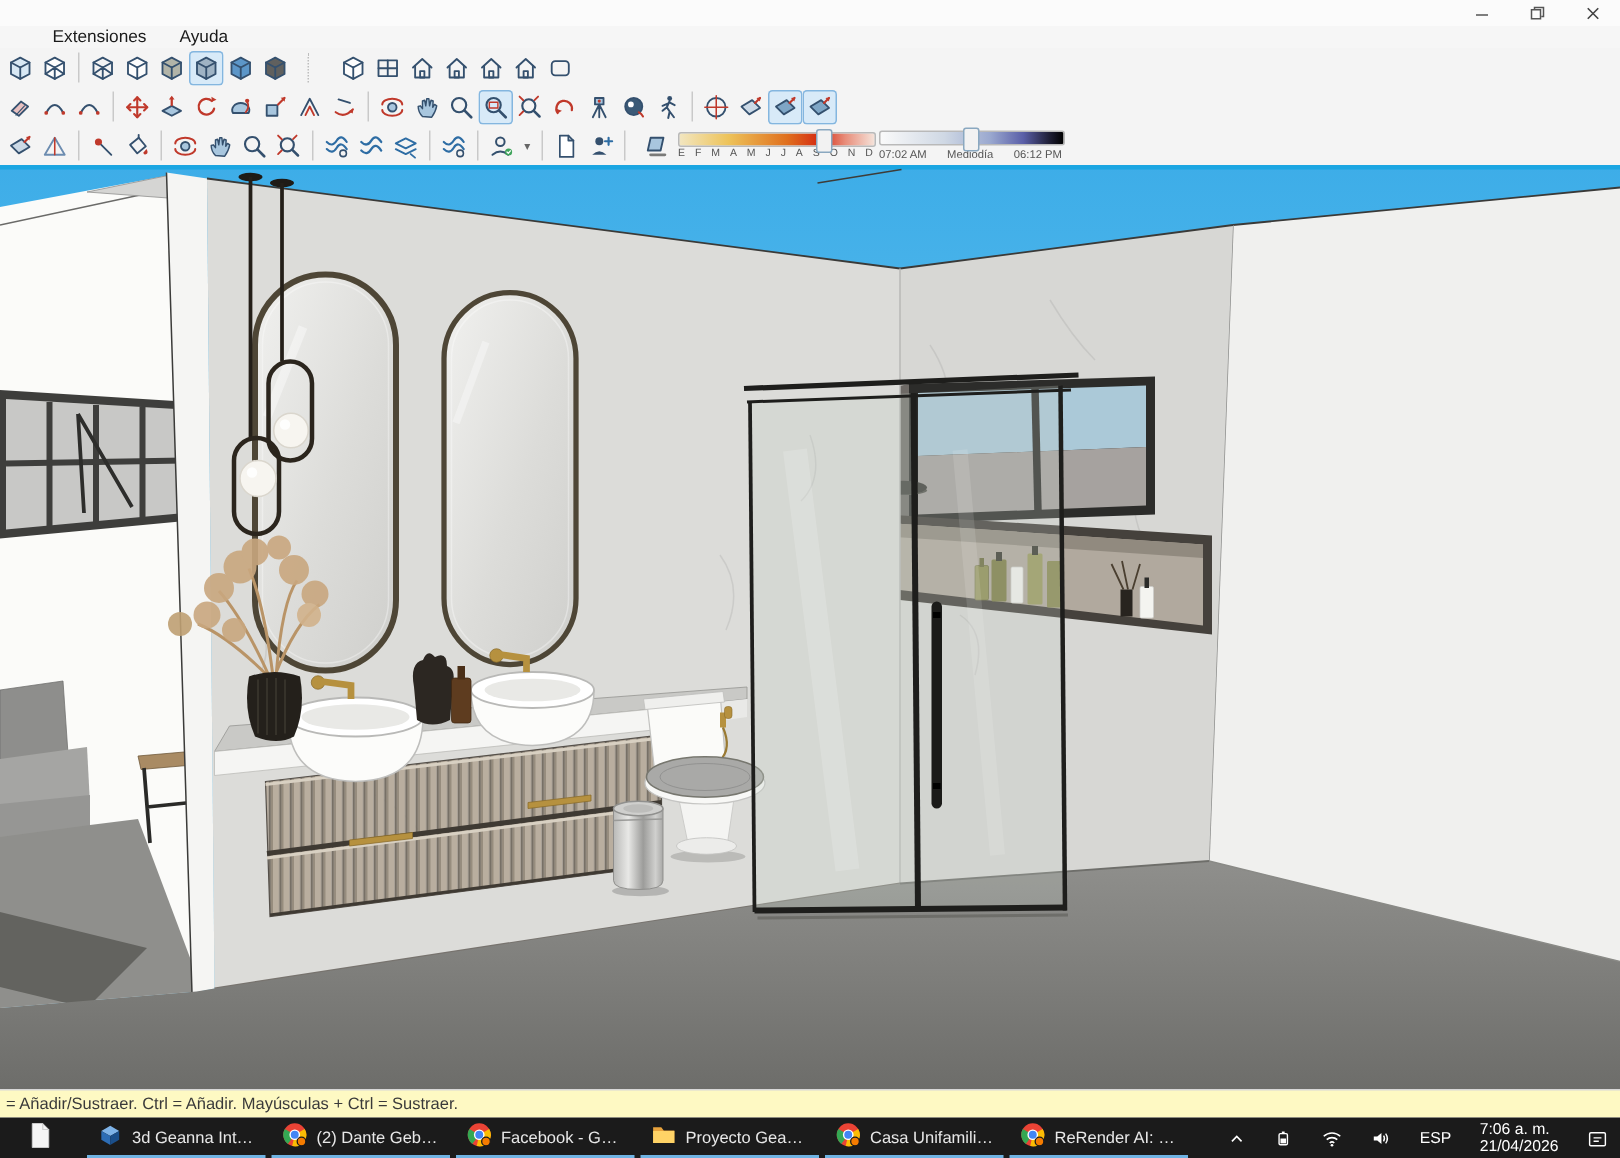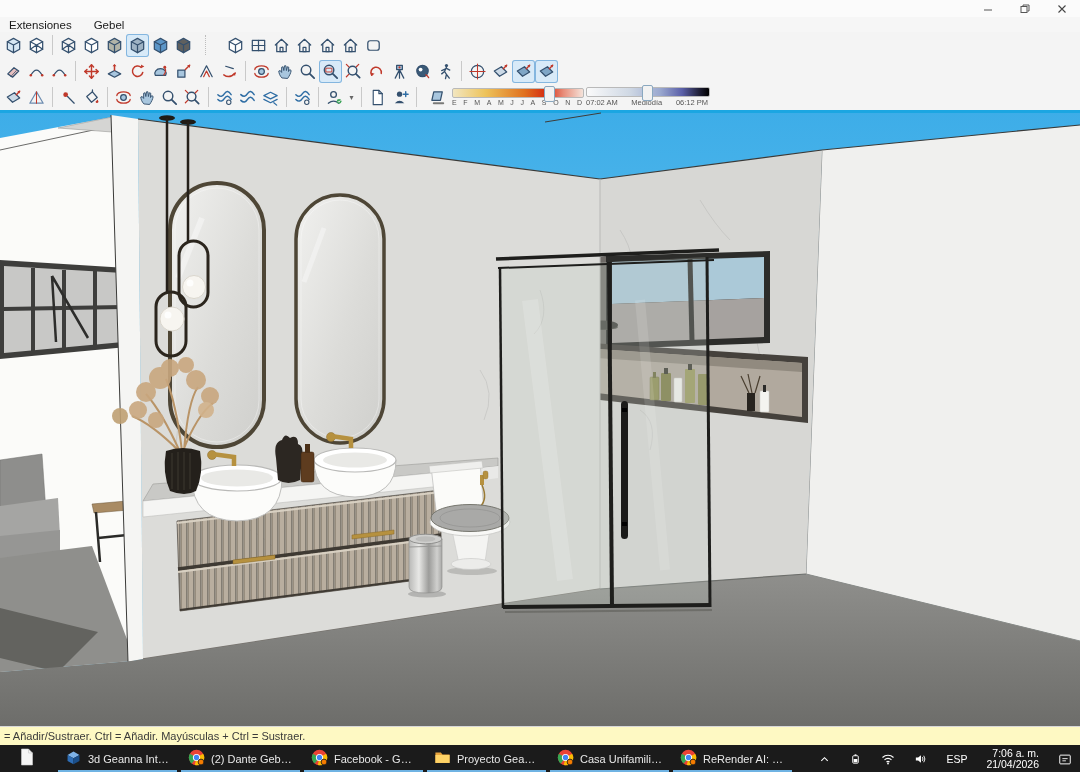--- a/index.html
+++ b/index.html
@@ -2,21 +2,21 @@
 <html style="--sky_top: #3DADE8; --sky_bottom: #90D5F4; --viewport_topline: #1BA6E2; --marble_wall: #DCDCD9; --back_wall: #D7D7D4; --right_wall: #F0F0EE; --floor_top: #909// filler; --floor_light: #8F8F8C; --floor_dark: #6D6D6A; --frame_dark: #1E1E1C; --brass: #B6913F; --slat_light: #B9AE9F; --slat_dark: #6E675D; --selection_blue: #D8EAF8; --taskbar: #1B1B1B; --underline: #6FB3E3;"><head>
 <meta charset="utf-8">
 <style>
   html,body{margin:0;padding:0;width:1080px;height:772px;overflow:hidden;
     font-family:"Liberation Sans",sans-serif;background:#fff;-webkit-font-smoothing:antialiased;}
   .app{width:1080px;height:772px;display:flex;flex-direction:column;}
   
   .titlebar{height:17px;background:#FBFBFB;position:relative;flex:0 0 auto;}
   .winctl{position:absolute;right:0;top:0;display:flex;height:17px;}
   .wbtn{width:37px;height:17px;display:flex;align-items:center;justify-content:center;}
-  .menubar{height:15px;background:#F6F6F6;display:flex;align-items:center;padding-left:0;gap:4px;flex:0 0 auto;}
+  .menubar{height:15px;background:#F6F6F6;display:flex;align-items:center;padding-left:26px;gap:4px;flex:0 0 auto;}
   .menu-item{font-size:11.5px;color:#1a1a1a;padding:0 9px;}
   .toolbars{background:#F4F4F4;flex:0 0 auto;padding-left:2px;}
   .trow{height:26px;display:flex;align-items:center;}
   .tbtn{width:23px;height:23px;display:flex;align-items:center;justify-content:center;border-radius:3px;flex:0 0 auto;}
   .tbtn.active{background:#D8EAF8;box-shadow:inset 0 0 0 1px #84B6DF;}
   .tbtn.caret{width:11px;font-size:8px;color:#666;}
   .sep{width:1px;height:20px;background:#C9C9C9;margin:0 4px;flex:0 0 auto;}
   .gap{width:12px;height:20px;border-left:1px dotted #BDBDBD;margin:0 6px 0 10px;flex:0 0 auto;}
   .ic{width:19px;height:19px;display:block;stroke:#34506E;stroke-width:1.3;fill:none;stroke-linecap:round;stroke-linejoin:round;}
   .f-xray{fill:#D8E8F4}.f-white{fill:#FDFDFD}.f-gray{fill:#B2B4A8}.f-tex{fill:#9FB3C4}
@@ -38,21 +38,21 @@
   .status-text{font-size:11px;color:#3A3A3A;}
   
   .taskbar{height:28px;background:var(--taskbar,#1B1B1B);display:flex;align-items:stretch;flex:0 0 auto;}
   .tb-items{display:flex;align-items:stretch;padding-left:10px;}
   .tb-item{position:relative;display:flex;align-items:center;gap:6px;padding:0 9px;max-width:118px;min-width:28px;}
   .tb-item .ul{position:absolute;left:2px;right:2px;bottom:0;height:3px;background:var(--underline,#6FB3E3);}
   .tb-label{font-size:11px;color:#E8E8E8;white-space:nowrap;overflow:hidden;text-overflow:ellipsis;max-width:82px;}
   .tray{margin-left:auto;display:flex;align-items:center;gap:19px;padding-right:8px;}
   .tray-icon{display:flex;align-items:center;}
   .tray-lang{font-size:10.5px;color:#fff;}
-  .tray-clock{display:flex;flex-direction:column;align-items:flex-end;line-height:11px;}
+  .tray-clock{display:flex;flex-direction:column;line-height:11px;}
   .tray-clock span{font-size:10.5px;color:#fff;}
 </style>
 </head>
 <body>
 
 <svg width="0" height="0" style="position:absolute" aria-hidden="true">
 <defs>
   <symbol id="s-cube" viewBox="0 0 20 20">
         <path d="M10 2.5 16.5 6v8L10 17.5 3.5 14V6z"></path>
         <path d="M3.5 6 10 9.5 16.5 6M10 9.5V17.5" fill="none"></path>
@@ -233,21 +233,21 @@
       <span class="wbtn">
           <svg width="10" height="10" viewBox="0 0 10 10">
             <path d="M1.5 1.5 8.5 8.5M8.5 1.5 1.5 8.5" stroke="#444" stroke-width="1.1"></path>
           </svg>
         </span>
     </div>
   </div>
 
   <div class="menubar">
     <span class="menu-item">Extensiones</span>
-    <span class="menu-item">Gebel</span>
+    <span class="menu-item">Ayuda</span>
   </div>
 
   <div class="toolbars">
     <div class="trow">
         <span style="display:flex;align-items:center">
           <span class="tbtn">
             <svg class="ic f-xray" viewBox="0 0 20 20">
               <use href="#s-cube"></use>
             </svg>
           </span>

